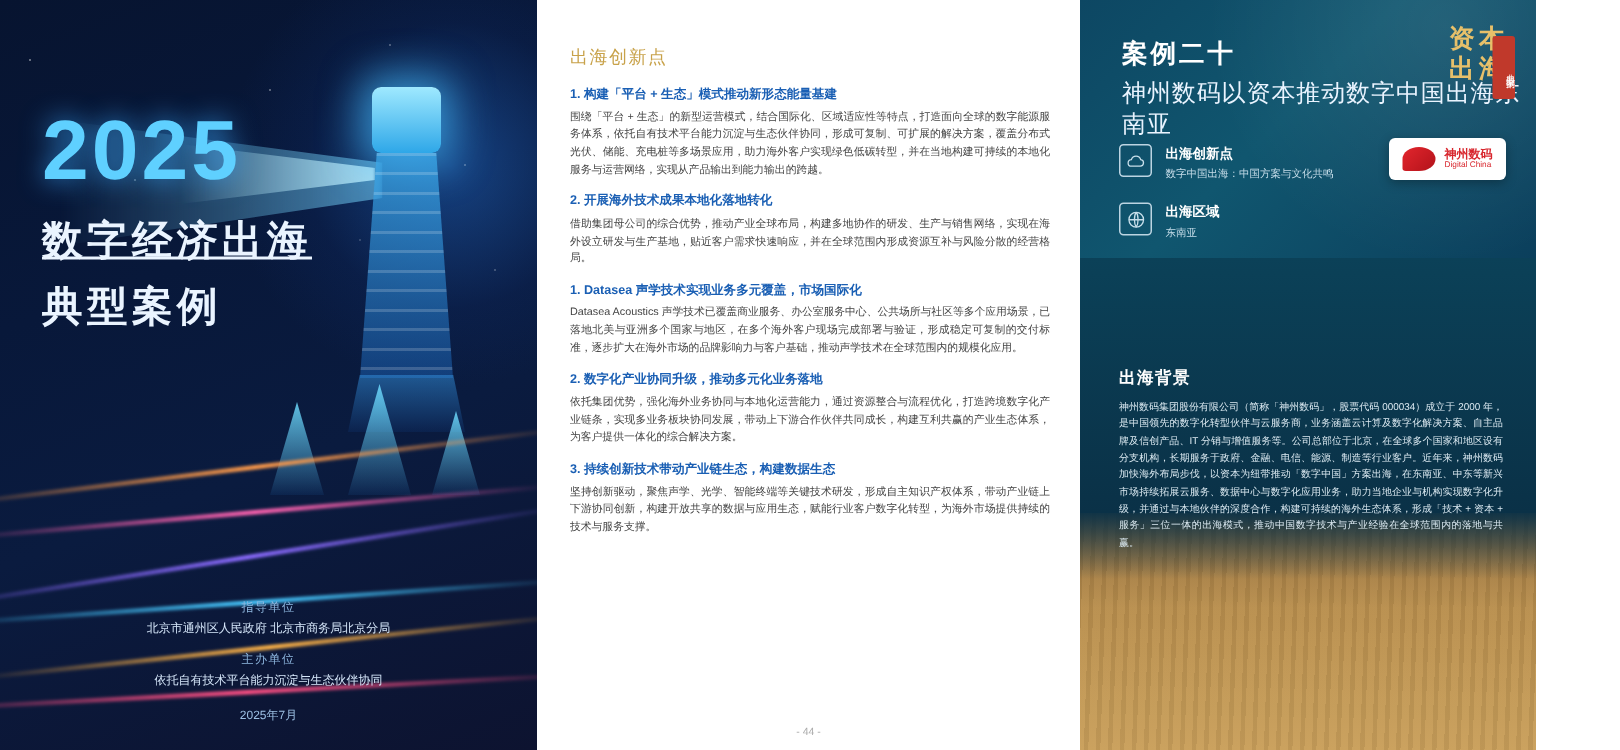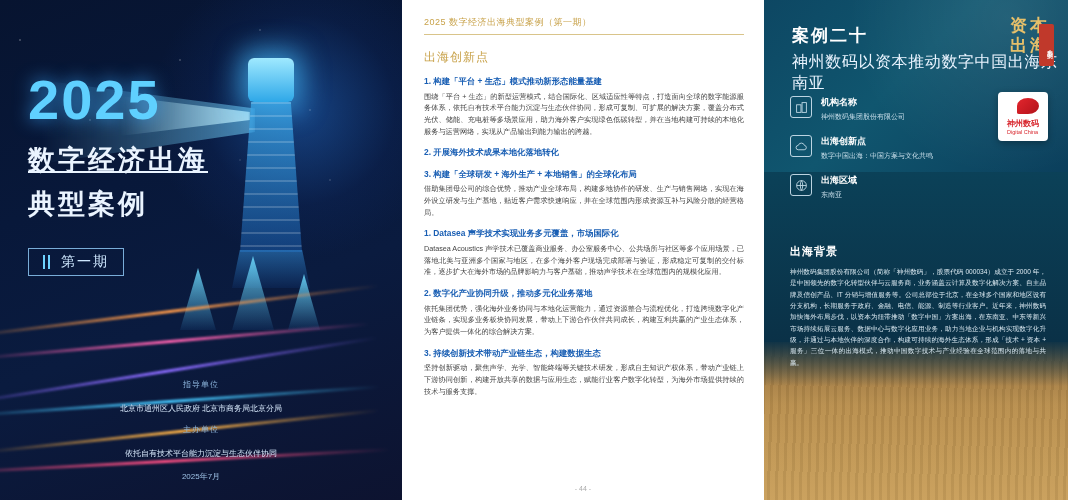--- a/index.html
+++ b/index.html
@@ -1,20 +1,20 @@
 <!DOCTYPE html>
 <html><head>
 <meta charset="utf-8">
 <style>
   html,body{margin:0;padding:0;background:#ffffff;}
   body{width:1080px;height:500px;overflow:hidden;font-family:"Liberation Sans","DejaVu Sans",sans-serif;}
   .page{position:relative;width:1080px;height:500px;display:flex;}
 
   
-  .cover{position:relative;width:402px;height:500px;overflow:hidden;
+  .cover{position:relative;width:358px;height:500px;overflow:hidden;
     background:linear-gradient(160deg,#071430 0%,#08183a 35%,#0a1b3f 60%,#0d1330 100%);}
   .cover .glow-top{position:absolute;left:150px;top:-40px;width:300px;height:300px;border-radius:50%;
     background:radial-gradient(circle,rgba(40,120,220,.45) 0%,rgba(20,60,140,.15) 45%,rgba(0,0,0,0) 70%);}
   .cover .stars{position:absolute;inset:0;
     background-image:
       radial-gradient(1px 1px at 20px 40px,rgba(255,255,255,.7),transparent),
       radial-gradient(1px 1px at 90px 120px,rgba(255,255,255,.5),transparent),
       radial-gradient(1px 1px at 180px 60px,rgba(255,255,255,.6),transparent),
       radial-gradient(1px 1px at 260px 30px,rgba(255,255,255,.5),transparent),
       radial-gradient(1px 1px at 310px 110px,rgba(255,255,255,.45),transparent),
@@ -50,21 +50,21 @@
   .year{font-size:56px;font-weight:bold;color:#5fd0ff;letter-spacing:2px;line-height:1;
     text-shadow:0 0 18px rgba(60,170,255,.8);}
   .t2{margin-top:14px;font-size:27px;font-weight:bold;color:#eaf4ff;letter-spacing:3px;text-decoration:underline;}
   .t3{margin-top:8px;font-size:27px;font-weight:bold;color:#eaf4ff;letter-spacing:3px;}
   .issue{margin-top:26px;display:inline-flex;align-items:center;gap:8px;border:1px solid rgba(150,210,255,.8);
     padding:4px 14px;color:#cfe8ff;font-size:14px;letter-spacing:2px;}
   .issue .bars{display:inline-block;width:10px;height:14px;
     background:repeating-linear-gradient(90deg,#6fd3ff 0 2px,transparent 2px 5px);}
   .cover-foot{position:absolute;left:0;right:0;bottom:18px;text-align:center;color:#bcd6f2;}
   .cf-label{font-size:8px;color:#8fb8e0;letter-spacing:1px;margin-top:10px;}
-  .cf-row{font-size:8px;color:#d6e7fa;margin-top:13px;}
+  .cf-row{font-size:8px;color:#d6e7fa;margin-top:3px;}
   .cf-date{margin-top:12px;font-size:8px;color:#9dc0e4;}
 
   
   .mid{position:relative;width:362px;height:500px;background:#ffffff;padding:16px 20px 0 22px;box-sizing:border-box;}
   .mid .runhead{color:#c8a24a;font-size:9px;border-bottom:1px solid #d9c48a;padding-bottom:5px;letter-spacing:.5px;}
   .mid h2{color:#c8a24a;font-size:12px;margin:14px 0 8px;font-weight:normal;letter-spacing:1px;}
   .mid .sub{color:#1a5fb4;font-size:8.4px;font-weight:bold;margin:9px 0 3px;line-height:1.5;}
   .mid p{color:#444;font-size:7.2px;line-height:1.62;margin:0 0 6px;text-align:justify;}
   .mid .pager{position:absolute;left:0;right:0;bottom:8px;text-align:center;color:#aaa;font-size:7px;}
 
@@ -79,21 +79,21 @@
     background:repeating-linear-gradient(92deg,rgba(0,0,0,.12) 0 3px,rgba(255,255,255,.05) 3px 8px);opacity:.5;}
   .r-bot:after{content:"";position:absolute;left:0;right:0;top:0;height:44px;
     background:linear-gradient(180deg,rgba(10,49,71,.95),rgba(10,49,71,0));}
   .case-no{position:absolute;left:28px;top:24px;color:#fff;font-size:17px;font-weight:bold;letter-spacing:2px;}
   .case-title{position:absolute;left:28px;top:52px;color:#eaf4ff;font-size:16px;letter-spacing:.6px;}
   .stamp{position:absolute;right:18px;top:16px;text-align:left;}
   .stamp .l1,.stamp .l2{color:#e7c06a;font-size:17px;font-weight:bold;letter-spacing:3px;line-height:1.15;}
   .stamp .seal{position:absolute;right:-4px;top:8px;width:15px;height:42px;background:#c0392b;border-radius:2px;
     color:#fff;font-size:6px;writing-mode:vertical-rl;text-align:center;padding-top:3px;box-sizing:border-box;letter-spacing:1px;}
   .logo{position:absolute;right:20px;top:92px;background:#fff;border-radius:4px;padding:6px 9px;display:flex;
-    align-items:flex-end;gap:6px;box-shadow:0 2px 7px rgba(0,0,0,.3);flex-direction:column;}
+    align-items:center;gap:6px;box-shadow:0 2px 7px rgba(0,0,0,.3);}
   .logo .mark{width:22px;height:16px;border-radius:50% 50% 50% 10%;
     background:linear-gradient(135deg,#e3262d,#b2121a);}
   .logo .txt{line-height:1.1;}
   .logo .cn{font-size:8px;color:#d8262d;font-weight:bold;}
   .logo .en{font-size:5.5px;color:#d8262d;}
   .facts{position:absolute;left:26px;top:96px;width:200px;}
   .fact{display:flex;align-items:flex-start;gap:9px;margin-bottom:13px;}
   .fact .ico{width:20px;height:20px;flex:none;border:1.2px solid #cfe3ef;border-radius:3px;opacity:.9;
     display:flex;align-items:center;justify-content:center;}
   .fact .ico svg{width:13px;height:13px;}
@@ -126,43 +126,37 @@
       <i style="left:-10px;top:100px;width:430px;background:linear-gradient(90deg,rgba(120,80,255,0),#8b6bff,rgba(120,80,255,0));transform:rotate(-9deg)"></i>
       <i style="left:0;top:130px;width:420px;background:linear-gradient(90deg,rgba(60,200,255,0),#46c8ff,rgba(60,200,255,0));transform:rotate(-4deg)"></i>
       <i style="left:20px;top:160px;width:400px;background:linear-gradient(90deg,rgba(255,160,60,0),#ffb347,rgba(255,160,60,0));transform:rotate(-6deg)"></i>
       <i style="left:-20px;top:190px;width:450px;background:linear-gradient(90deg,rgba(255,60,120,0),#ff4f84,rgba(255,60,120,0));transform:rotate(-3deg)"></i>
     </div>
 
     <div class="cover-title">
       <div class="year">2025</div>
       <div class="t2">数字经济出海</div>
       <div class="t3">典型案例</div>
-      <div class="issue">
-        <span class="bars"></span>
-        <span>第一期</span>
-      </div>
     </div>
 
     <div class="cover-foot">
       <div class="cf-label">指导单位</div>
       <div class="cf-row">北京市通州区人民政府     北京市商务局北京分局</div>
       <div class="cf-label">主办单位</div>
       <div class="cf-row">依托自有技术平台能力沉淀与生态伙伴协同</div>
       <div class="cf-date">2025年7月</div>
     </div>
   </div>
 
   <div class="mid">
-    <div class="runhead">2025 数字经济出海典型案例（第一期）</div>
 
     <h2>出海创新点</h2>
     <div class="sub">1. 构建「平台 + 生态」模式推动新形态能量基建</div>
     <p>围绕「平台 + 生态」的新型运营模式，结合国际化、区域适应性等特点，打造面向全球的数字能源服务体系，依托自有技术平台能力沉淀与生态伙伴协同，形成可复制、可扩展的解决方案，覆盖分布式光伏、储能、充电桩等多场景应用，助力海外客户实现绿色低碳转型，并在当地构建可持续的本地化服务与运营网络，实现从产品输出到能力输出的跨越。</p>
     <div class="sub">2. 开展海外技术成果本地化落地转化</div>
-    <div class="sub">3. 构建「全球研发 + 海外生产 + 本地销售」的全球化布局</div>
     <p>借助集团母公司的综合优势，推动产业全球布局，构建多地协作的研发、生产与销售网络，实现在海外设立研发与生产基地，贴近客户需求快速响应，并在全球范围内形成资源互补与风险分散的经营格局。</p>
 
     <div class="sub">1. Datasea 声学技术实现业务多元覆盖，市场国际化</div>
     <p>Datasea Acoustics 声学技术已覆盖商业服务、办公室服务中心、公共场所与社区等多个应用场景，已落地北美与亚洲多个国家与地区，在多个海外客户现场完成部署与验证，形成稳定可复制的交付标准，逐步扩大在海外市场的品牌影响力与客户基础，推动声学技术在全球范围内的规模化应用。</p>
     <div class="sub">2. 数字化产业协同升级，推动多元化业务落地</div>
     <p>依托集团优势，强化海外业务协同与本地化运营能力，通过资源整合与流程优化，打造跨境数字化产业链条，实现多业务板块协同发展，带动上下游合作伙伴共同成长，构建互利共赢的产业生态体系，为客户提供一体化的综合解决方案。</p>
     <div class="sub">3. 持续创新技术带动产业链生态，构建数据生态</div>
     <p>坚持创新驱动，聚焦声学、光学、智能终端等关键技术研发，形成自主知识产权体系，带动产业链上下游协同创新，构建开放共享的数据与应用生态，赋能行业客户数字化转型，为海外市场提供持续的技术与服务支撑。</p>
 
     <div class="pager">- 44 -</div>
@@ -184,32 +178,20 @@
 
     <div class="logo">
       <span class="mark"></span>
       <span class="txt">
         <span class="cn" style="display:block">神州数码</span>
         <span class="en" style="display:block">Digital China</span>
       </span>
     </div>
 
     <div class="facts">
-      <div class="fact">
-        <span class="ico">
-          <svg viewBox="0 0 24 24" fill="none" stroke="#dbeef8" stroke-width="1.6">
-              <rect x="3" y="7" width="8" height="14"></rect>
-              <rect x="13" y="3" width="8" height="18"></rect>
-            </svg>
-        </span>
-        <span>
-          <span class="k" style="display:block">机构名称</span>
-          <span class="v" style="display:block">神州数码集团股份有限公司</span>
-        </span>
-      </div>
       <div class="fact">
         <span class="ico">
           <svg viewBox="0 0 24 24" fill="none" stroke="#dbeef8" stroke-width="1.6">
               <path d="M6 18h11a4 4 0 0 0 .5-7.96A6 6 0 0 0 6 10a4 4 0 0 0 0 8z"></path>
             </svg>
         </span>
         <span>
           <span class="k" style="display:block">出海创新点</span>
           <span class="v" style="display:block">数字中国出海：中国方案与文化共鸣</span>
         </span>

